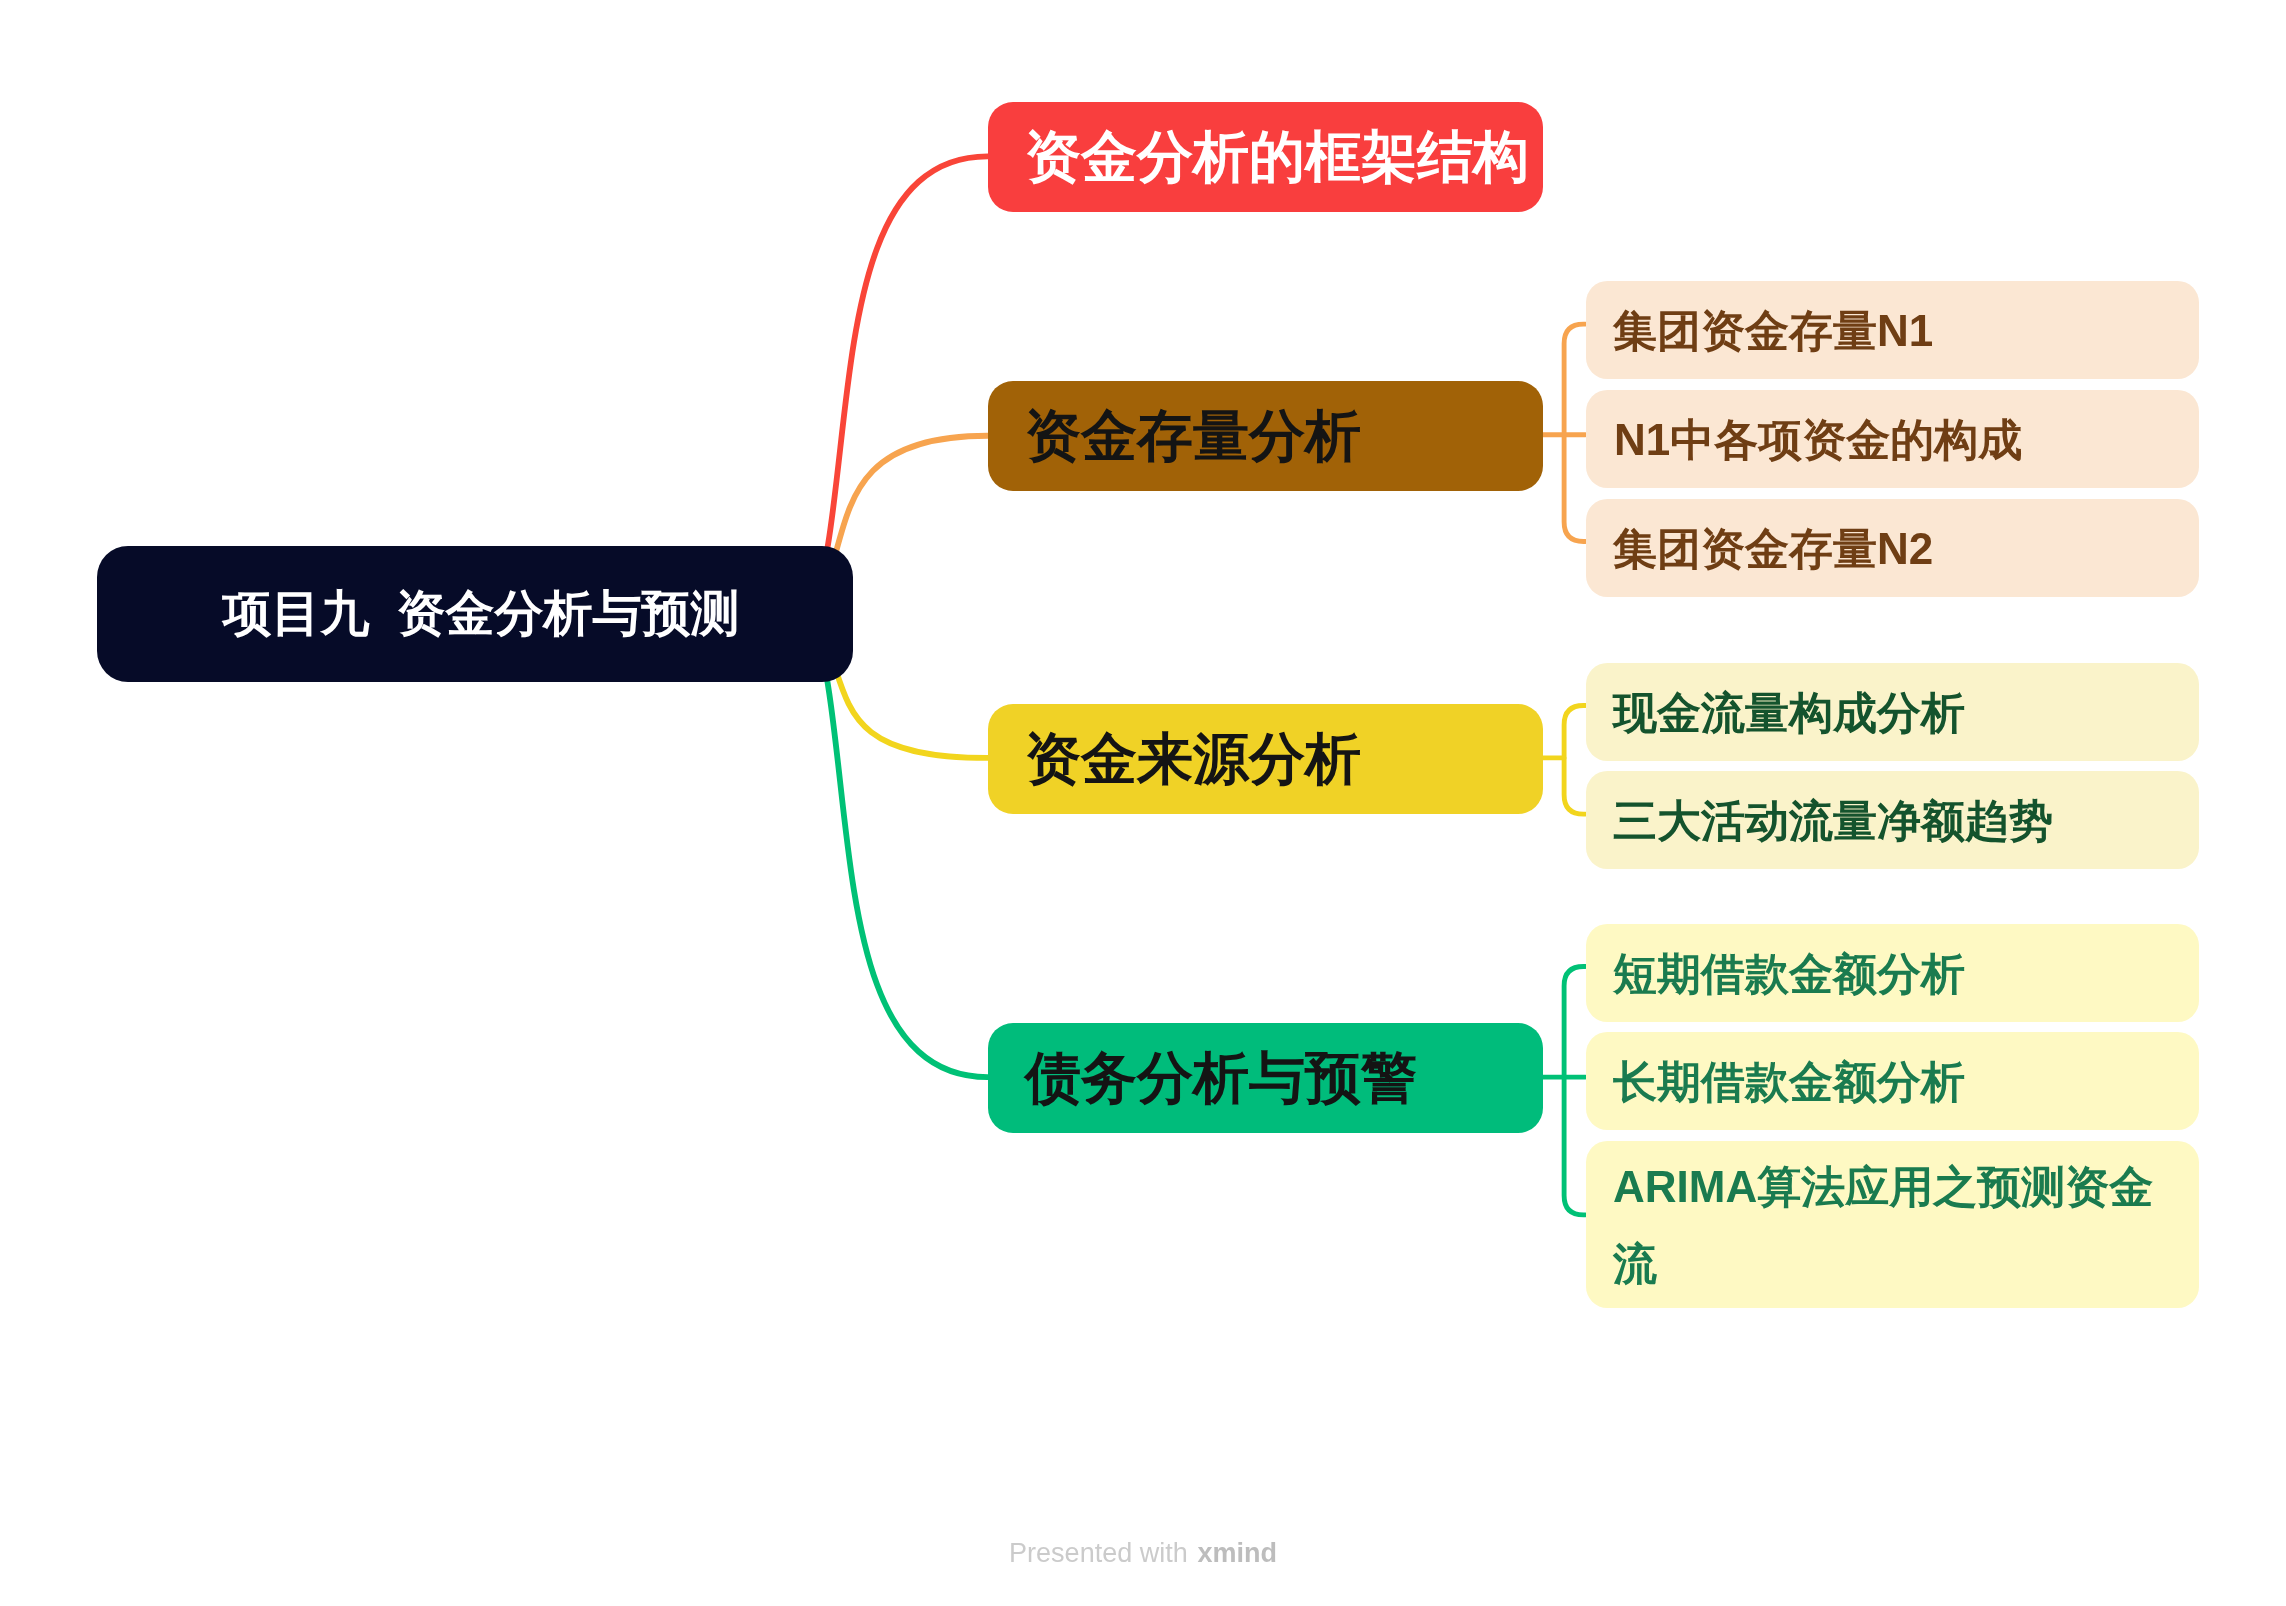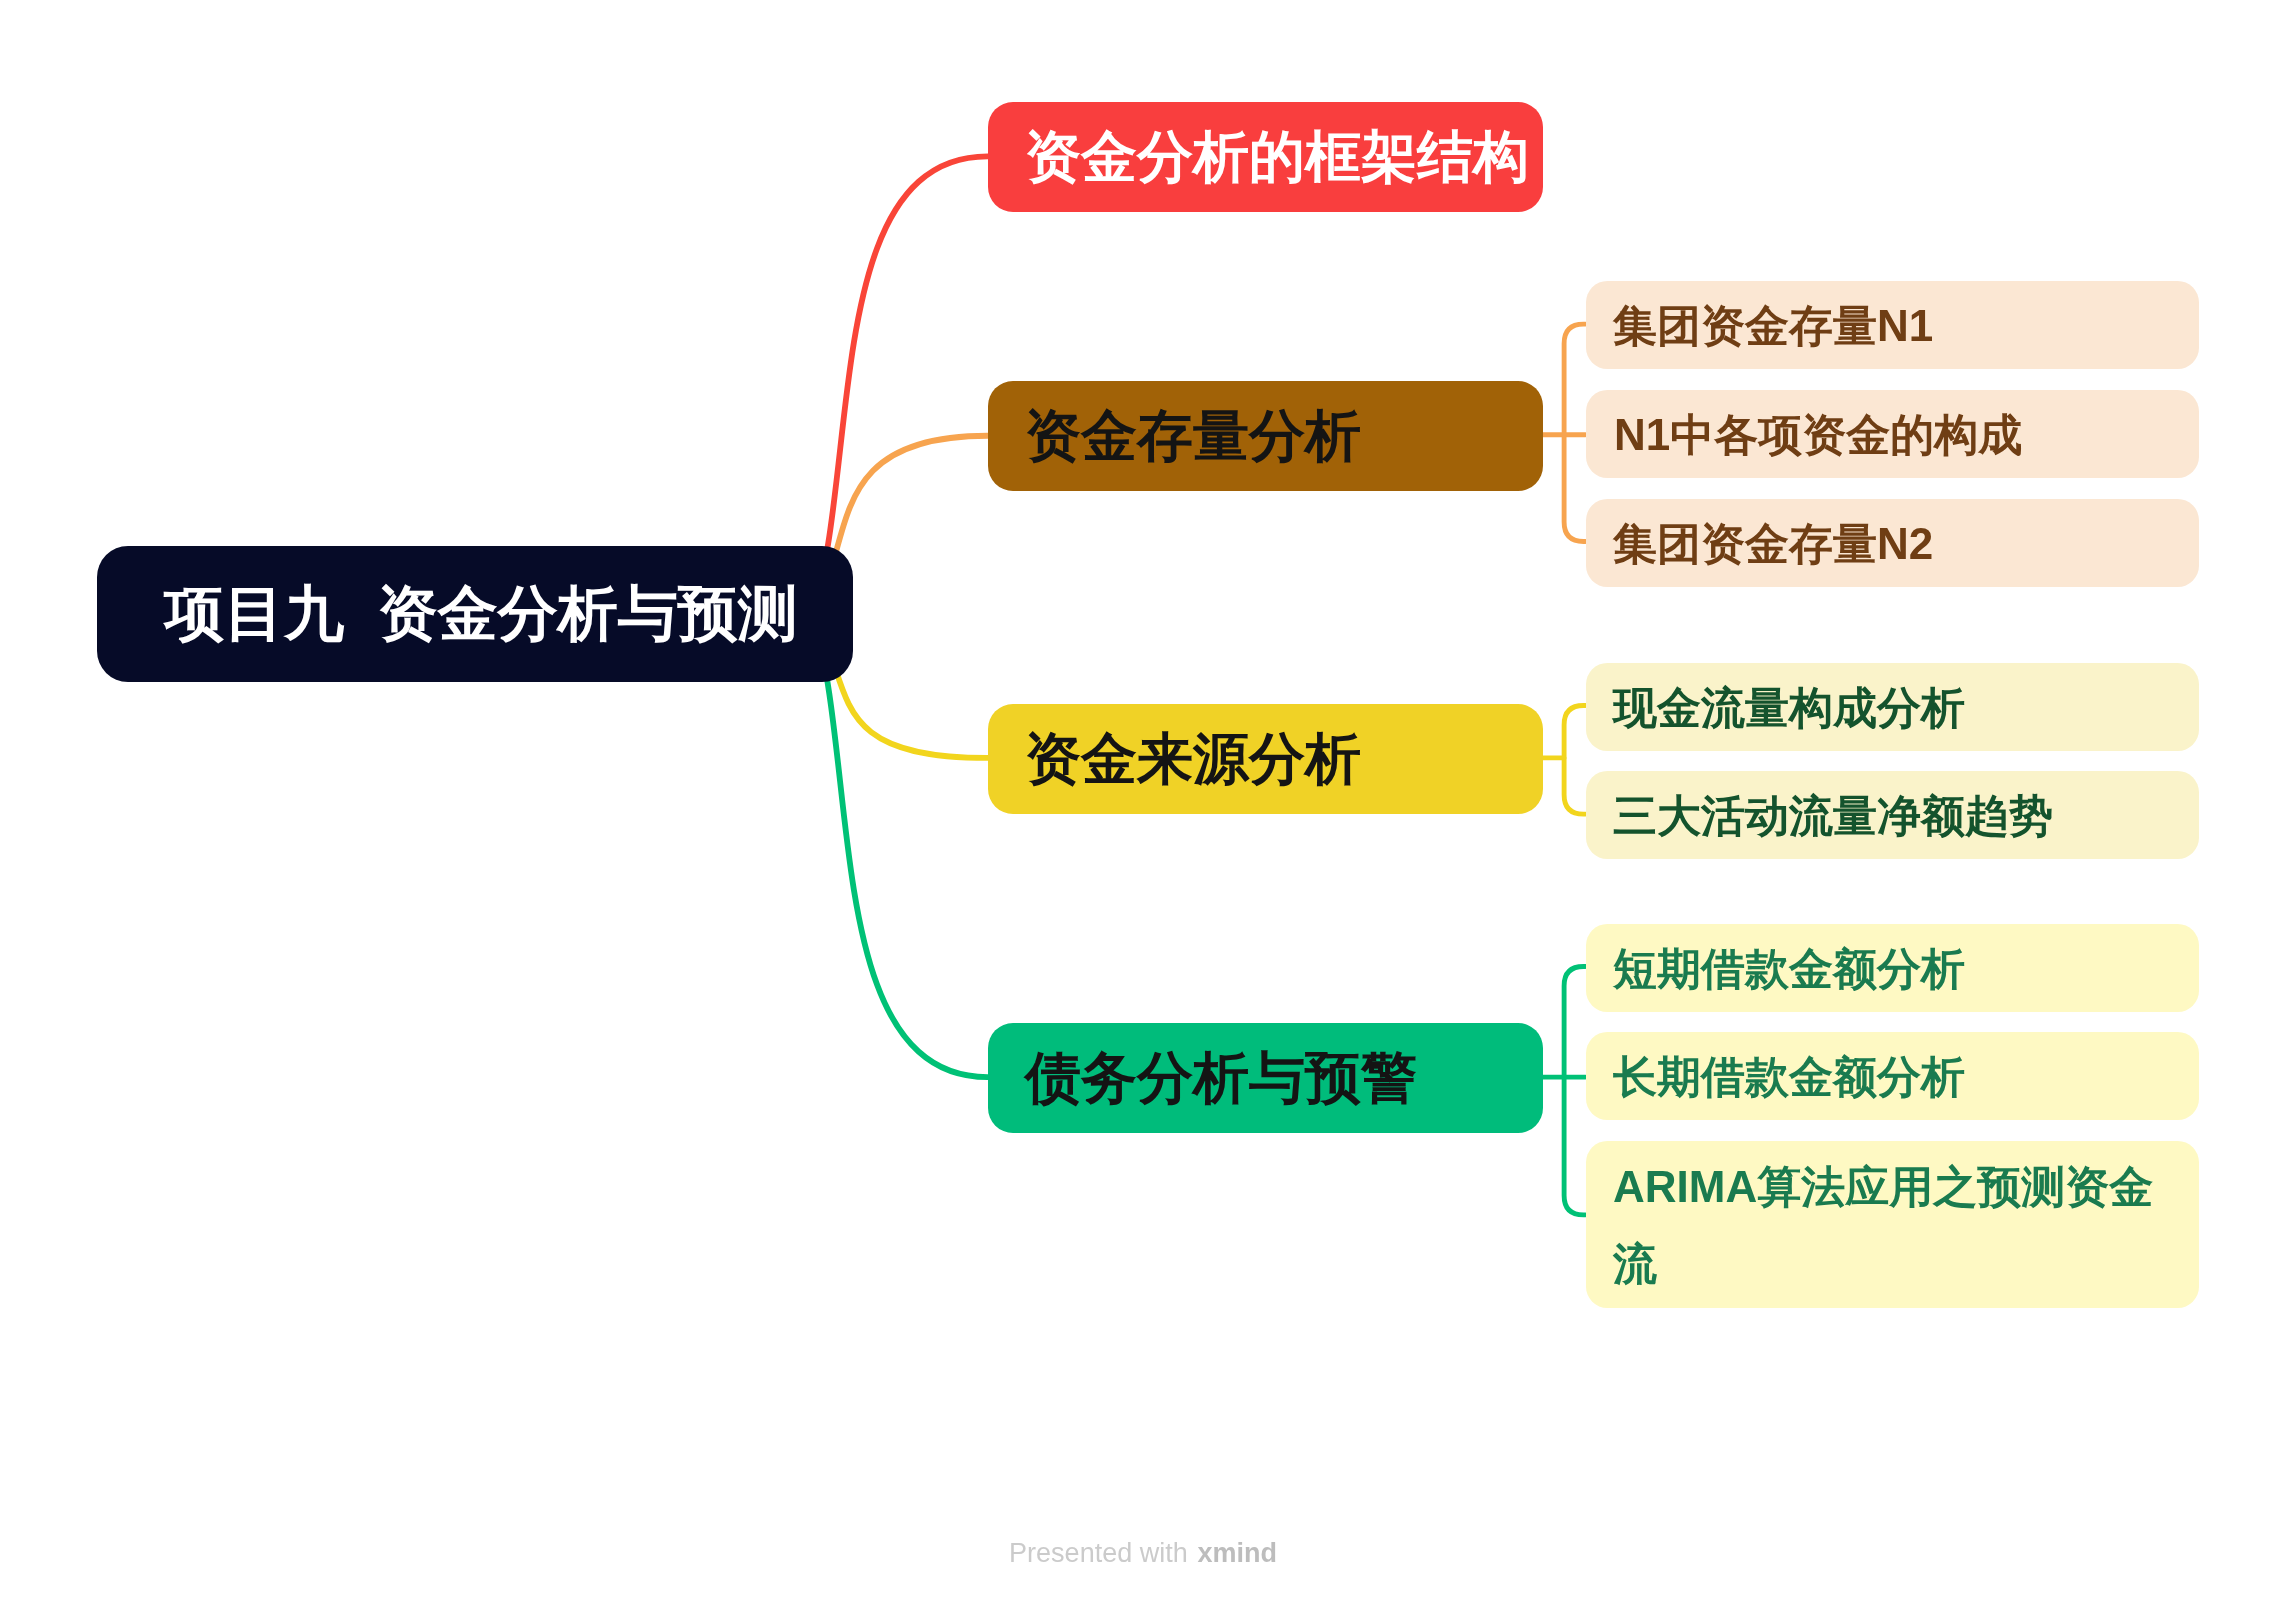--- a/index.html
+++ b/index.html
@@ -21,42 +21,42 @@
     font-weight: 800;
     letter-spacing: 0px;
   }
 
   
   .root-node {
     left: 97px; top: 546px; width: 756px; height: 136px;
     background: #060B28;
     border-radius: 31px;
     color: #ffffff;
-    font-size: 60px;
+    font-size: 49px;
     justify-content: center;
     white-space: pre;
     padding-left: 12px;
   }
 
   
   .branch-node {
     left: 988px; width: 555px; height: 110px;
     border-radius: 25px;
     font-size: 56px;
     padding-left: 37px;
     line-height: 1;
   }
   .branch-red    { top: 102px;  background: #F93E3E; color: #ffffff; }
   .branch-orange { top: 381px;  background: #a16207; color: #141414; }
   .branch-yellow { top: 704px;  background: #F0D226; color: #141414; }
   .branch-green  { top: 1023px; background: #00BC7B; color: #141414; }
 
   
   .child-node {
-    left: 1586px; width: 613px; height: 88px;
+    left: 1586px; width: 613px; height: 98px;
     border-radius: 21.3px;
     font-size: 44px;
     padding: 0 27px;
     line-height: 1.75;
   }
   .child-peach  { background: #FBE7D3; color: #6F3E14; }
   .child-lemon  { background: #FAF3CA; color: #14532d; }
   .child-mint   { background: #fef9c3; color: #1A7B4F; }
 
   .oc1 { top: 281px; }  .oc2 { top: 390px; padding-left: 28px; }  .oc3 { top: 499px; text-align: center; }

